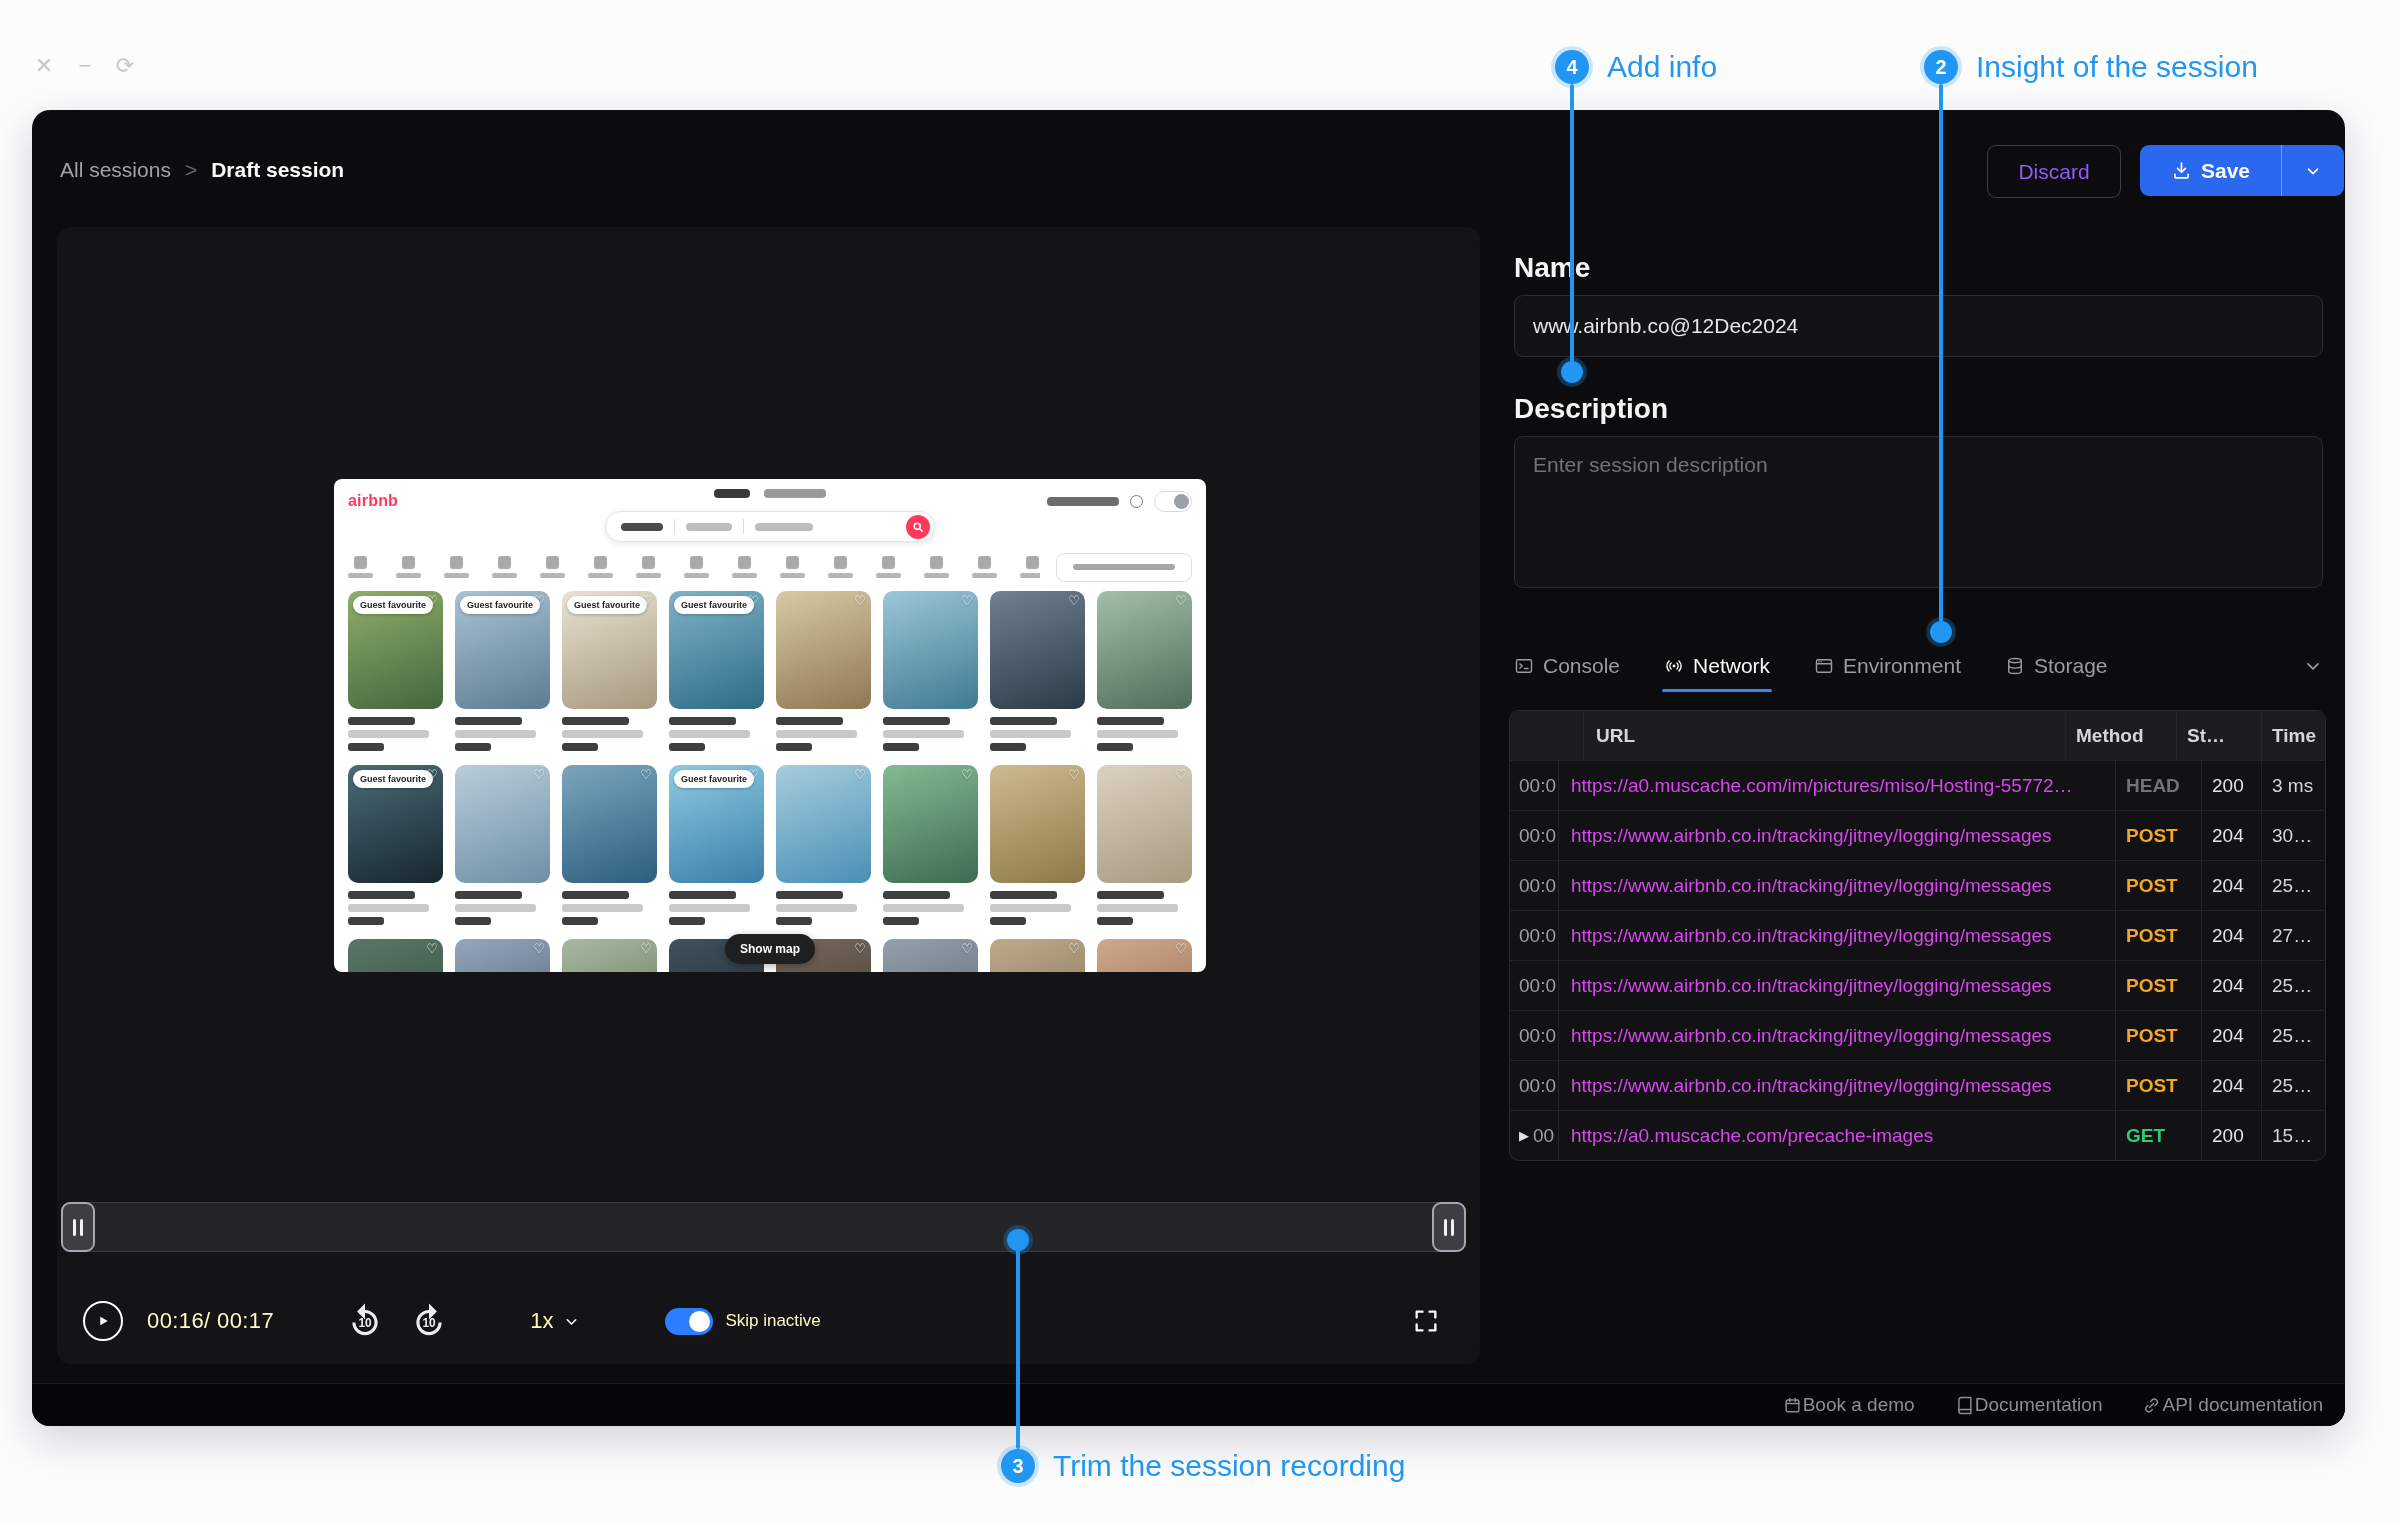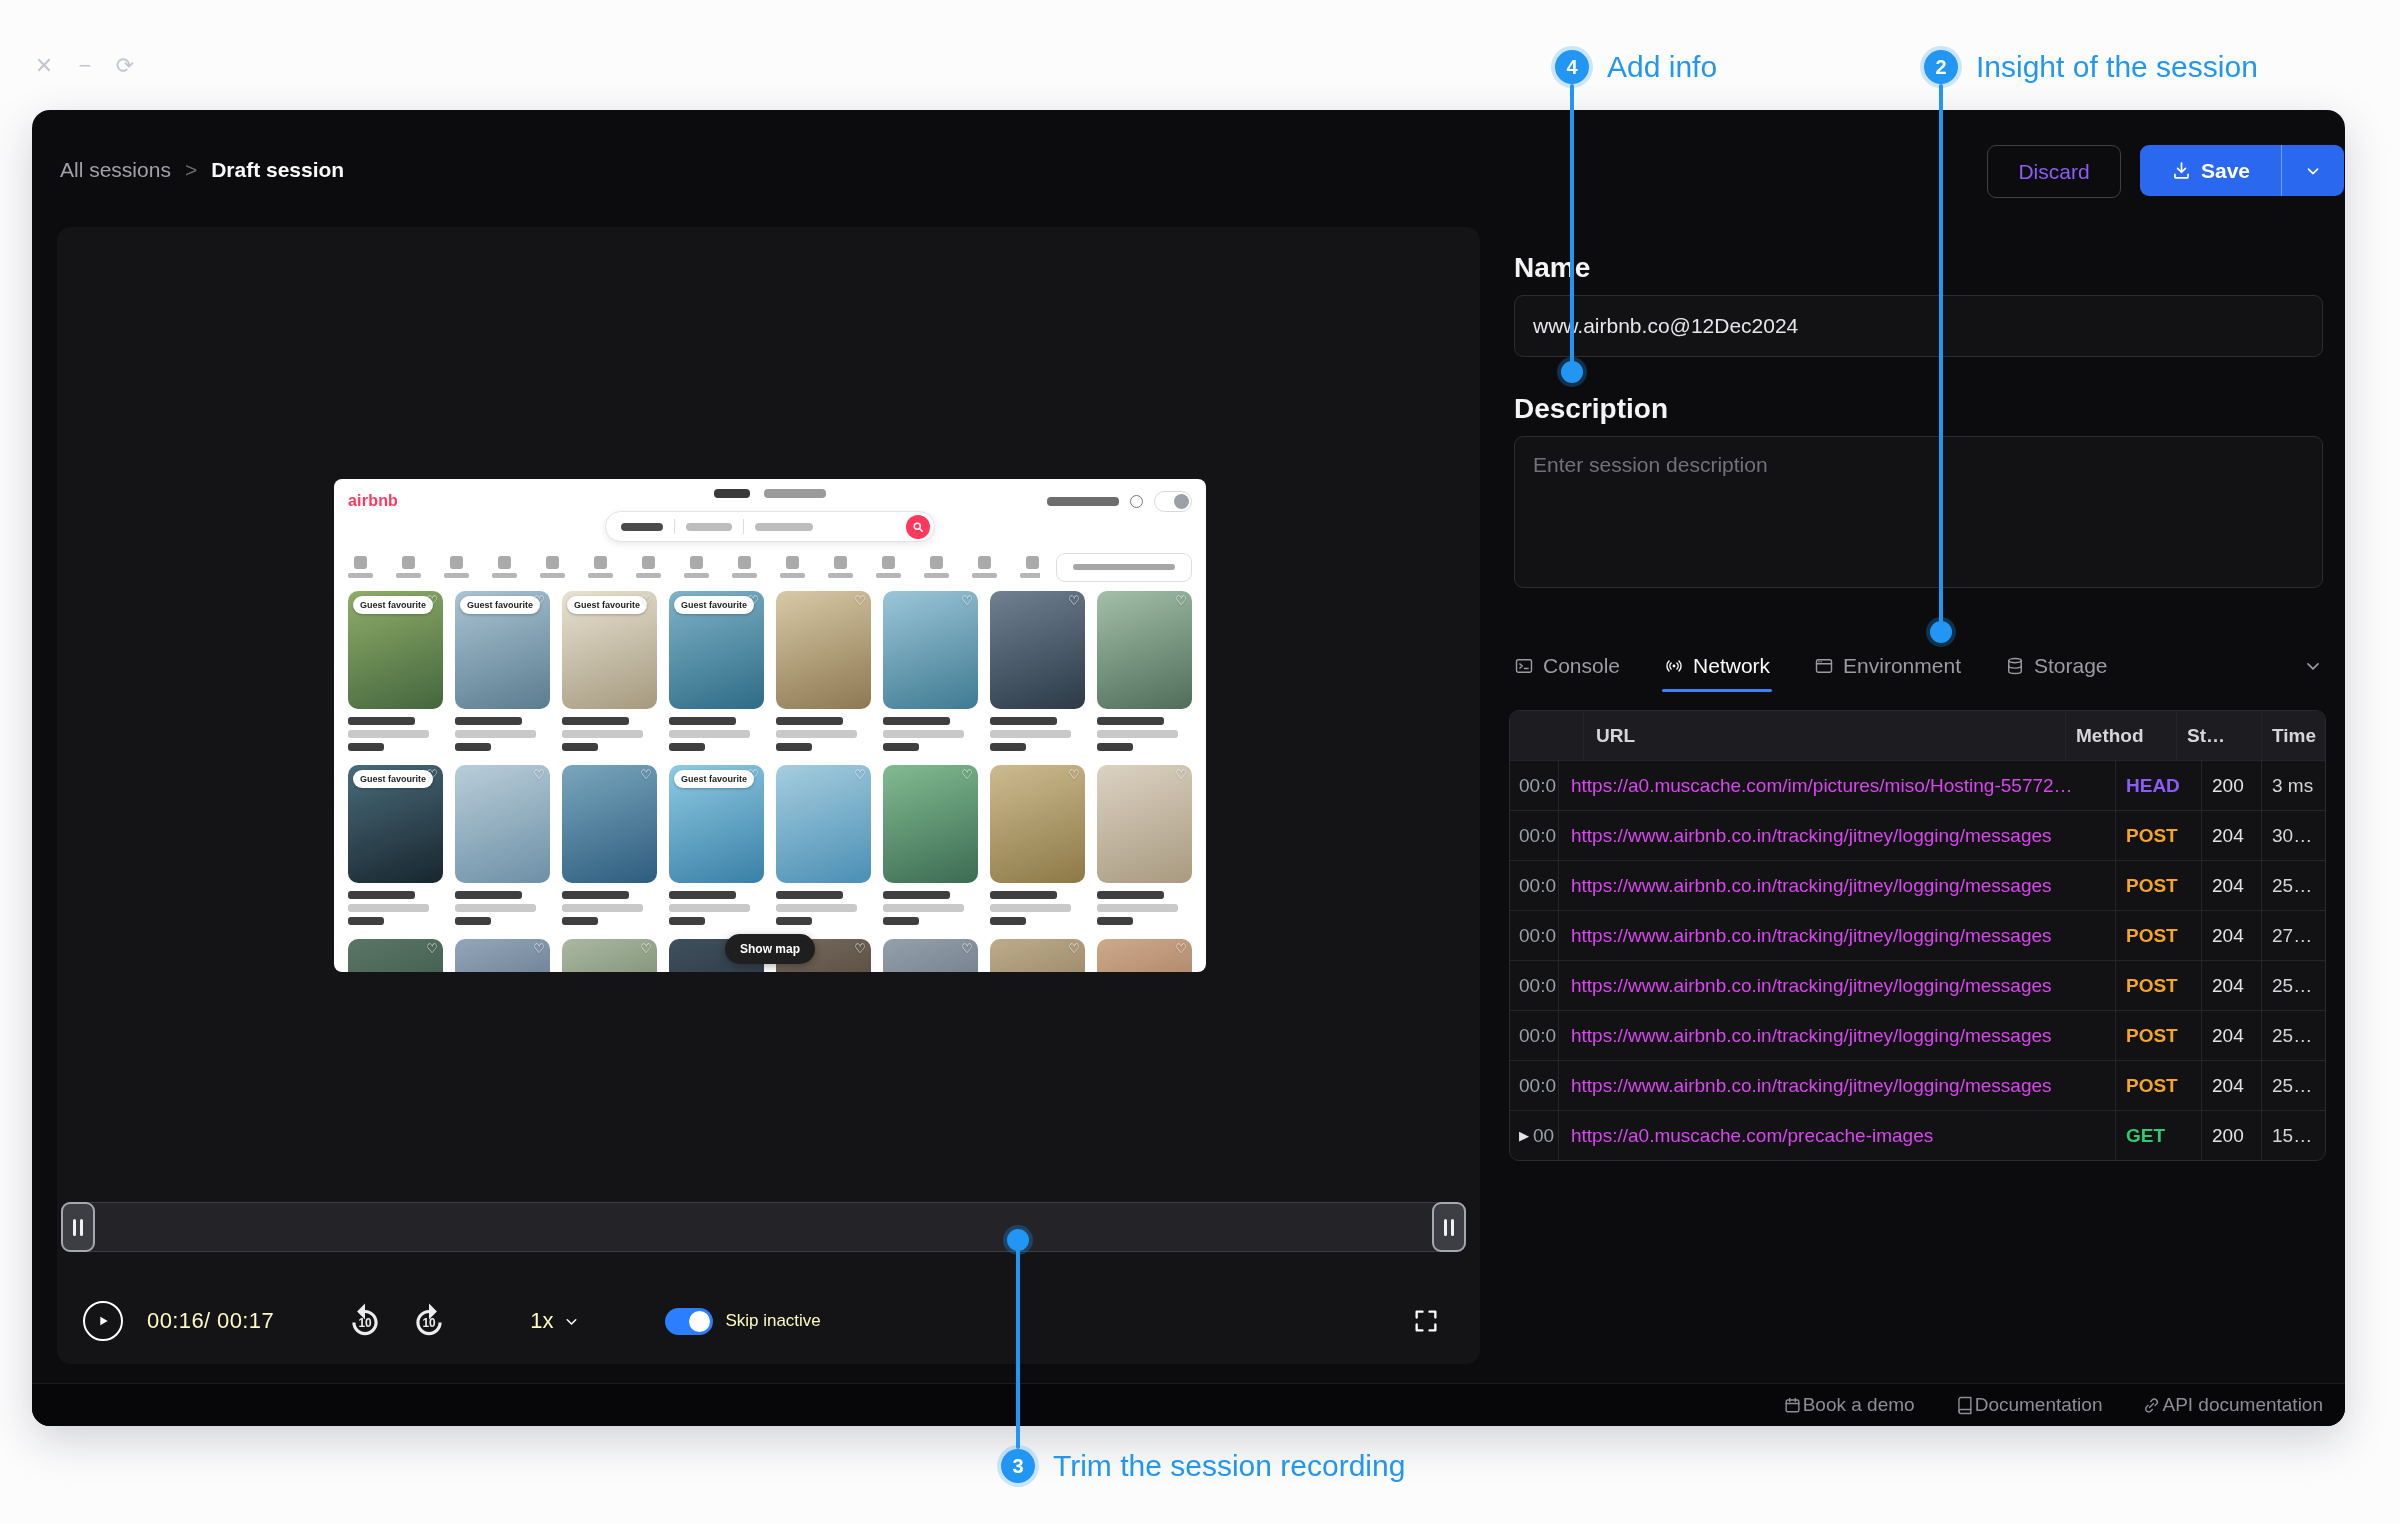--- a/index.html
+++ b/index.html
@@ -553,21 +553,21 @@
         <div class="cell c-method">Method</div>
         <div class="cell c-status">St…</div>
         <div class="cell c-time">Time</div>
       </div>
       <div>
           <div class="trow">
             <div class="cell c-ts">
               <span>00:0</span>
             </div>
             <div class="cell c-url">https://a0.muscache.com/im/pictures/miso/Hosting-55772…</div>
-            <div class="cell c-method" style="color: #8b5cf6;">HEAD</div>
+            <div class="cell c-method" style="color: #737373;">HEAD</div>
             <div class="cell c-status">200</div>
             <div class="cell c-time">3 ms</div>
           </div>
           <div class="trow">
             <div class="cell c-ts">
               <span>00:0</span>
             </div>
             <div class="cell c-url">https://www.airbnb.co.in/tracking/jitney/logging/messages</div>
             <div class="cell c-method" style="color: rgb(245, 166, 35);">POST</div>
             <div class="cell c-status">204</div>

